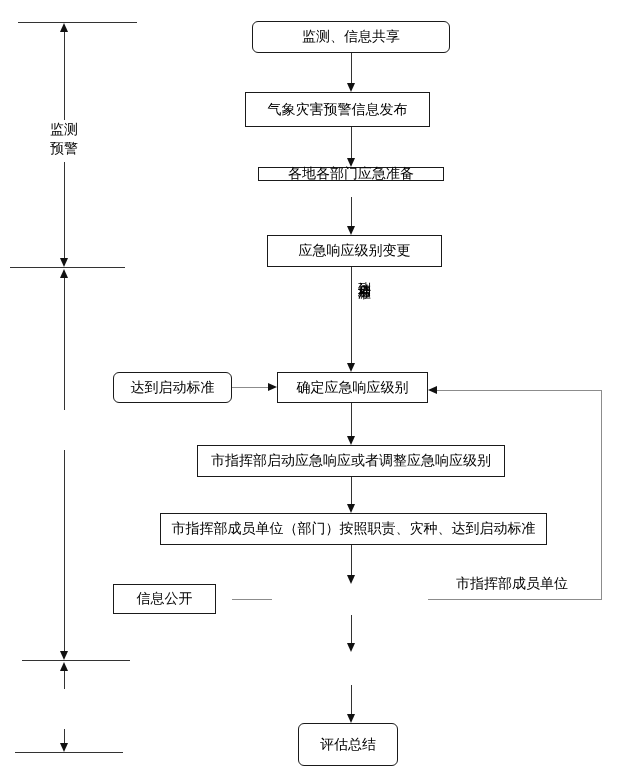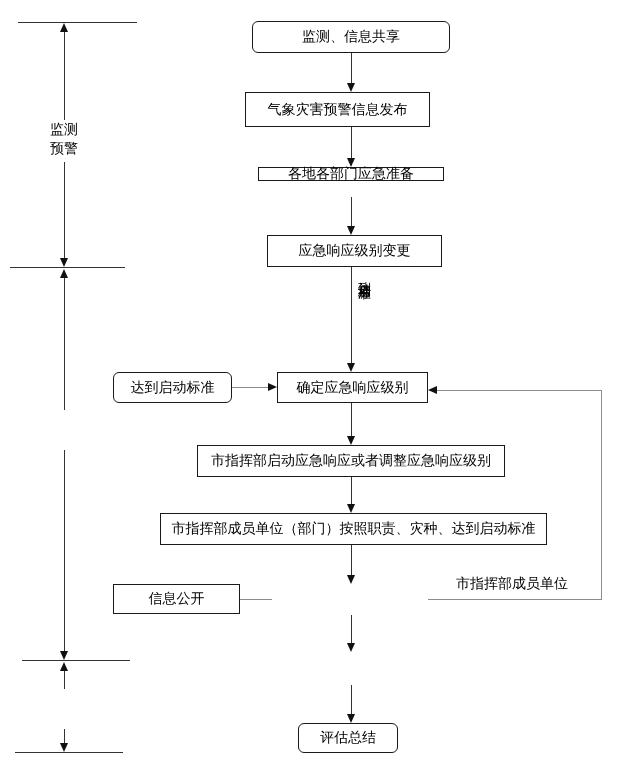--- a/index.html
+++ b/index.html
@@ -106,19 +106,19 @@
   <div class="box" style="left:267px;top:235px;width:175px;height:32px;">应急响应级别变更</div>
 
   <div class="box rounded" style="left:113px;top:372px;width:119px;height:31px;">达到启动标准</div>
 
   <div class="box" style="left:277px;top:372px;width:151px;height:31px;">确定应急响应级别</div>
 
   <div class="box" style="left:197px;top:445px;width:308px;height:32px;">市指挥部启动应急响应或者调整应急响应级别</div>
 
   <div class="box" style="left:160px;top:513px;width:387px;height:32px;">市指挥部成员单位（部门）按照职责、灾种、达到启动标准</div>
 
-  <div class="box" style="left:113px;top:584px;width:127px;height:30px;">信息公开</div>
+  <div class="box" style="left:113px;top:584px;width:103px;height:30px;">信息公开</div>
 
 
 
-  <div class="box rounded" style="left:298px;top:723px;width:100px;height:30px;">评估总结</div>
+  <div class="box rounded" style="left:298px;top:723px;width:100px;height:43px;">评估总结</div>
 
 </div>
 
 </body></html>

